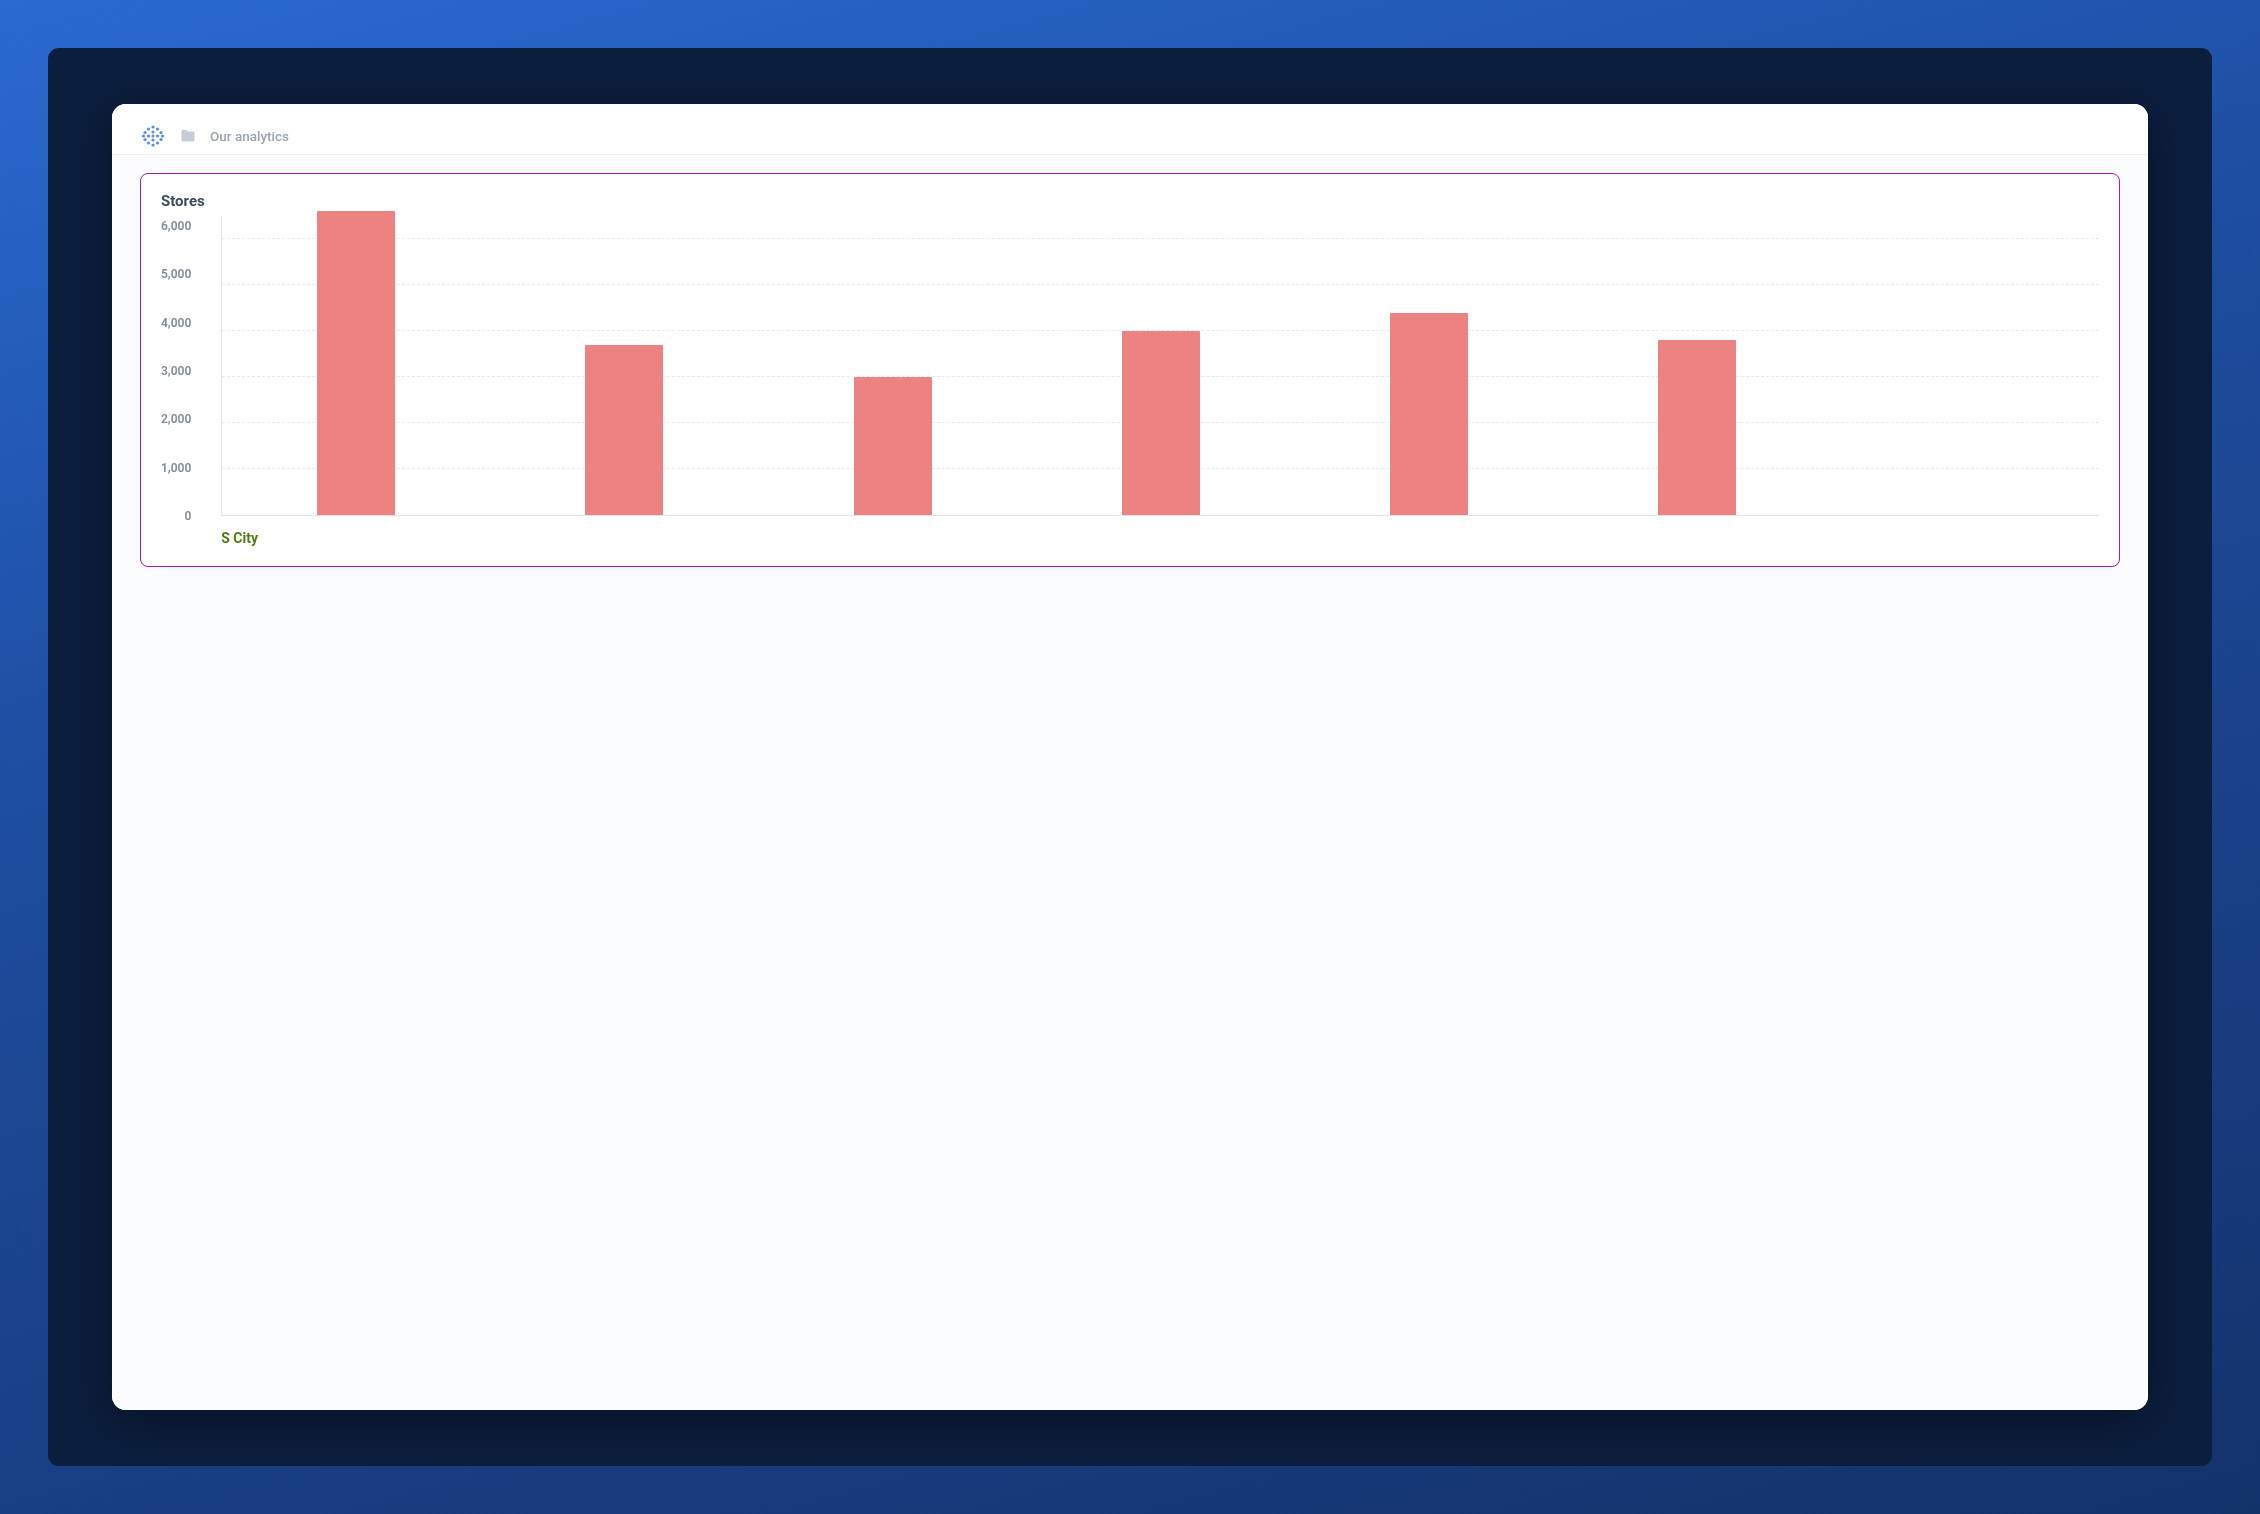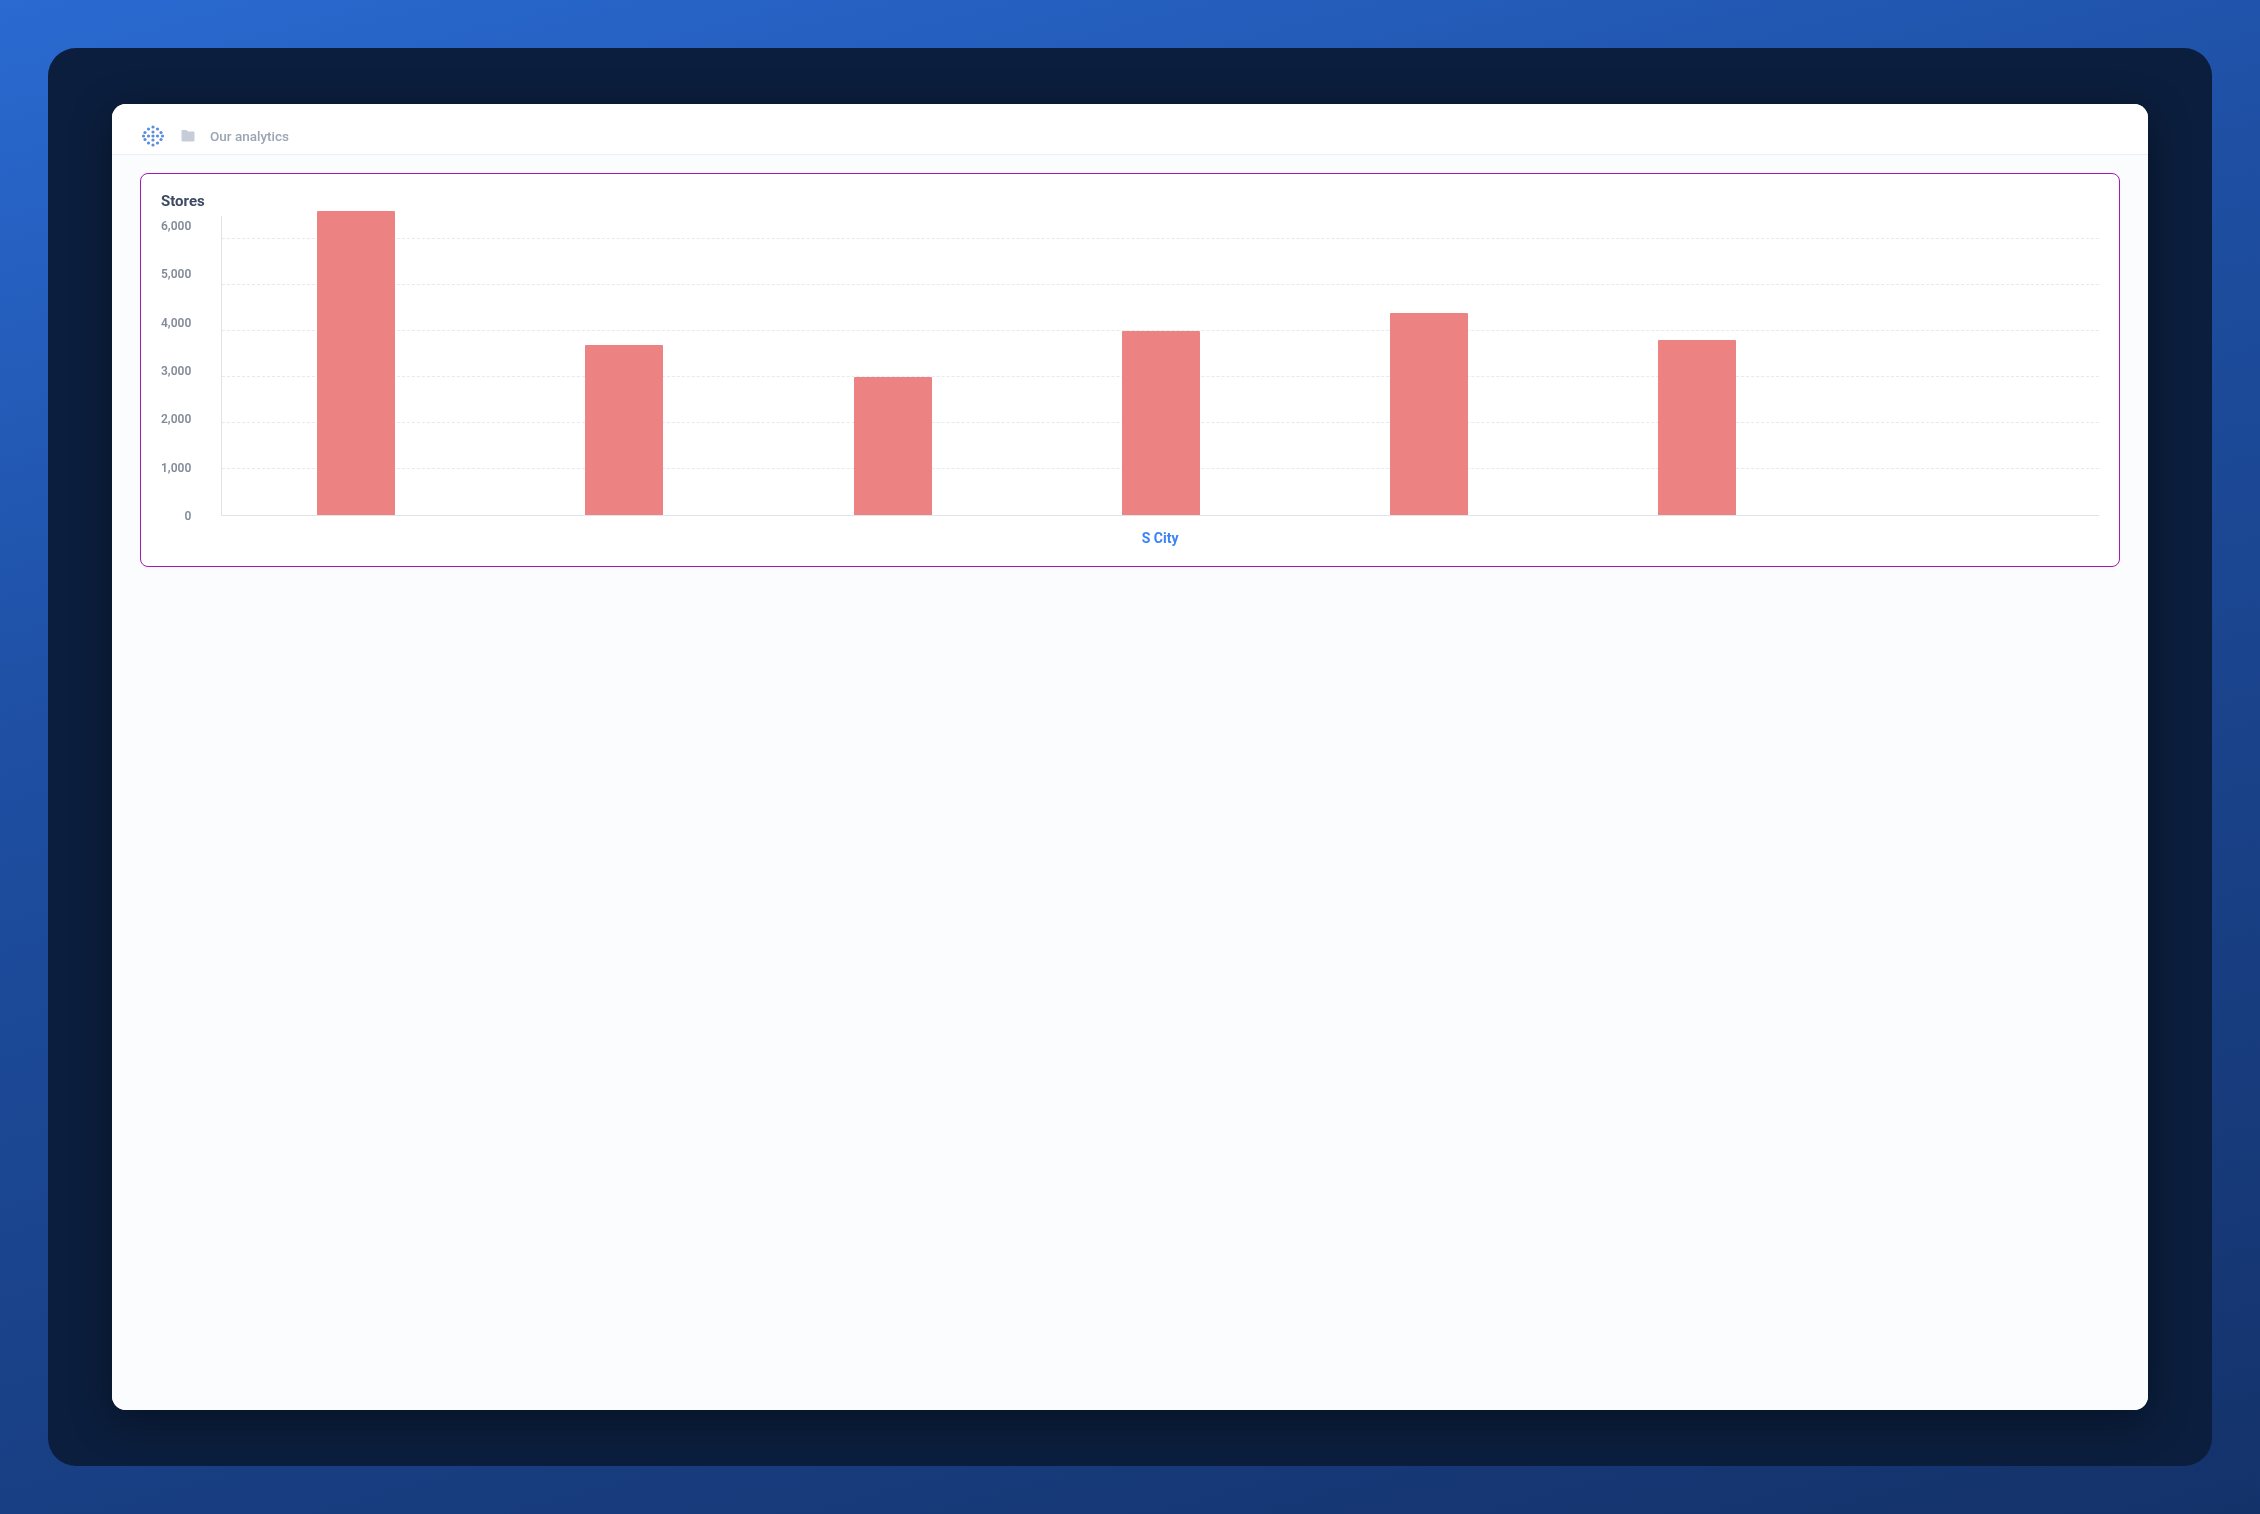--- a/index.html
+++ b/index.html
@@ -5,21 +5,21 @@
   * { box-sizing: border-box; margin: 0; padding: 0; }
   html, body { width: 100%; height: 100%; }
   body {
     font-family: -apple-system, BlinkMacSystemFont, "Segoe UI", Roboto, "Helvetica Neue", Arial, sans-serif;
     background: linear-gradient(165deg, #2a6ad1 0%, #1e4fa3 35%, #14326a 100%);
     padding: 48px;
     min-height: 100vh;
   }
   .outer-frame {
     background: #0b1e3d;
-    border-radius: 28px;
+    border-radius: 11px;
     padding: 8px;
     width: 100%;
     height: 100%;
     min-height: calc(100vh - 96px);
     position: relative;
     overflow: hidden;
   }
   .app-card {
     position: absolute;
     left: 64px;
@@ -155,22 +155,22 @@
     margin-top: 10px;
   }
   .x-tick {
     flex: 1;
     text-align: center;
     color: #6b7688;
     font-size: 12.5px;
     font-weight: 600;
   }
   .x-label {
-    text-align: center;
-    color: #3b82f6;
+    text-align: left;
+    color: #4d7c0f;
     font-size: 14px;
     font-weight: 700;
     margin-top: 14px;
   }
 </style>
 </head>
 <body>
 
 <div class="outer-frame">
   <div class="app-card">

